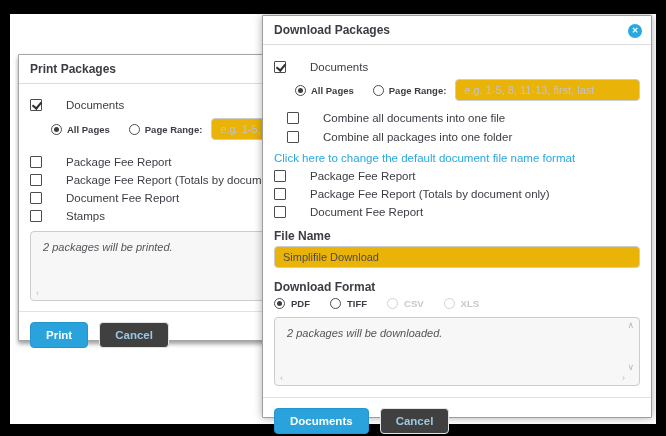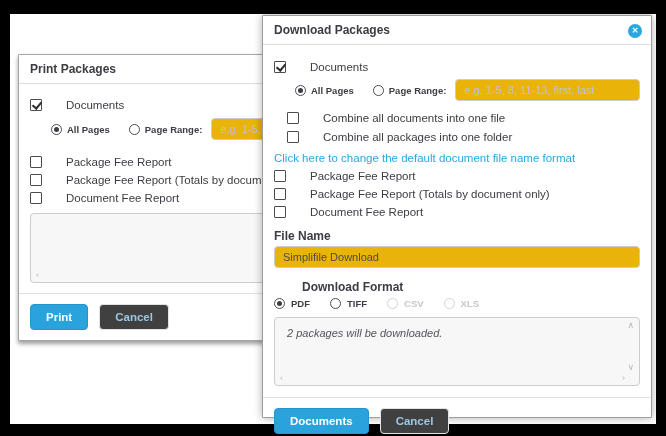--- a/index.html
+++ b/index.html
@@ -105,21 +105,21 @@
   .dp-list .cb-row { margin-bottom:6px; }
   .dp-scroll { margin-top:9px; height:70px; }
   .dd-documents { margin-top:16px; }
   .dd-radio-row { margin:6px 0 0 21px; }
   .dd-combine { margin:11px 0 0 13px; }
   .dd-combine2 { margin:7px 0 0 13px; }
   .dd-link { margin-top:9px; }
   .dd-list-row { margin-top:6px; }
   .dd-filename-label { margin-top:11px; }
   .dd-filename-input { width:100%; margin-top:3px; height:21px; }
-  .dd-format-label { margin-top:12px;margin-left:28px; }
+  .dd-format-label { margin-top:12px; }
   .dd-format-row { margin-top:4px; gap:6px; }
   .dd-format-row .fmt-gap { width:8px; flex:none; }
   .dd-scroll { margin-top:8px; height:69px; }
 </style>
 </head>
 <body>
 
 <div class="canvas">
 
   <div class="dialog dialog-print">
@@ -150,23 +150,28 @@
           <span>Package Fee Report</span>
         </div>
         <div class="cb-row">
           <span class="cb"></span>
           <span>Package Fee Report (Totals by document only)</span>
         </div>
         <div class="cb-row">
           <span class="cb"></span>
           <span>Document Fee Report</span>
         </div>
+        <div class="cb-row">
+          <span class="cb"></span>
+          <span>Stamps</span>
+        </div>
       </div>
 
       <div class="scrollbox dp-scroll">
+        <span>2 packages will be printed.</span>
         <span class="scroll-arrow sa-left">‹</span>
       </div>
 
     </div>
     <div class="dlg-footer" style="margin-top:10px;">
       <button class="btn btn-primary">Print</button>
       <button class="btn btn-secondary">Cancel</button>
     </div>
   </div>
 

